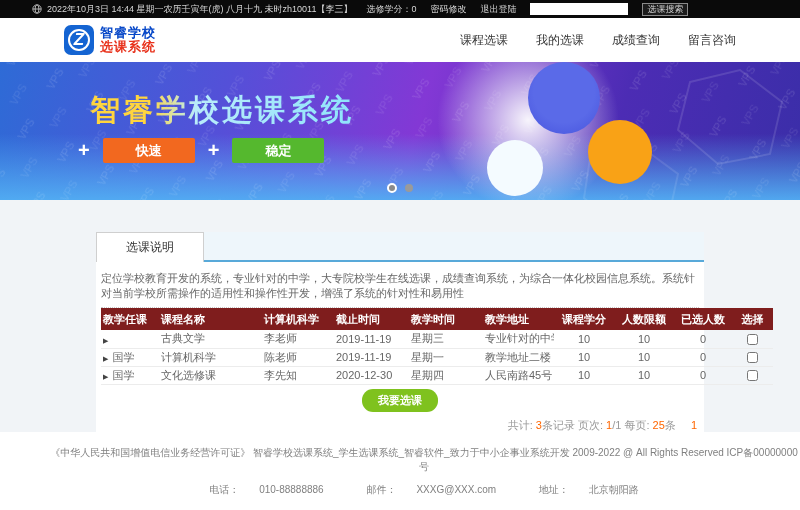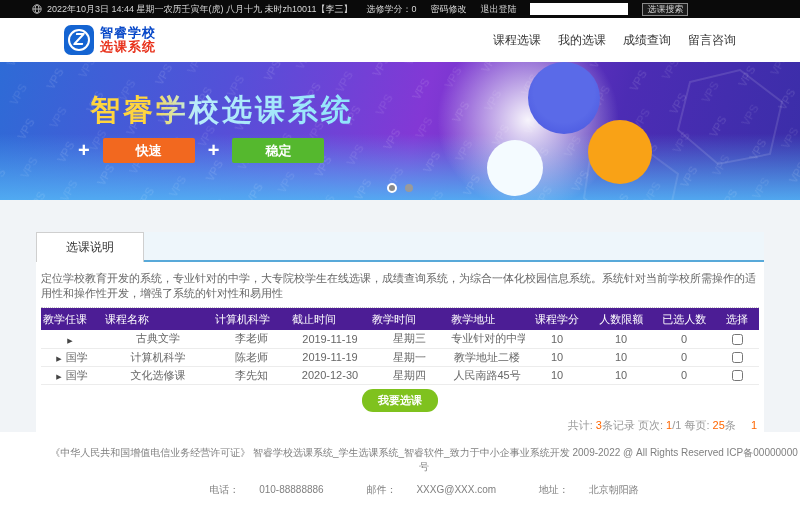--- a/index.html
+++ b/index.html
@@ -21,21 +21,21 @@
   .header { height:44px; background:#fff; display:flex; align-items:center;
     justify-content:space-between; padding:0 64px; }
   .logo { display:flex; align-items:center; gap:6px; cursor:pointer; }
   .logo-z { width:30px; height:30px; background:#1464d2; border-radius:7px; position:relative;
     display:flex; align-items:center; justify-content:center; }
   .logo-z .ring { position:absolute; inset:4px; border:2px solid #fff; border-radius:50%; }
   .logo-z .zch { position:relative; color:#fff; font-weight:bold; font-style:italic; font-size:17px; }
   .logo-text { font-size:13px; font-weight:bold; line-height:14px; letter-spacing:1px; }
   .logo-line1 { color:#0647c8; }
   .logo-line2 { color:#e8321c; }
-  .nav { display:flex; gap:17px; font-size:12px; color:#333; }
+  .nav { display:flex; gap:28px; font-size:12px; color:#333; }
   .nav span { cursor:pointer; }
 
   
   .banner { height:138px; position:relative; overflow:hidden;
     background:
       radial-gradient(circle at 66% 42%, rgba(255,255,255,0.95), rgba(255,255,255,0) 17%),
       linear-gradient(to top, rgba(82,174,243,0.95) 0%, rgba(82,174,243,0) 48%),
       linear-gradient(105deg, #2e6bd6 0%, #5450d8 28%, #8338d5 52%, #4c2cb4 76%, #3a2ea8 100%); }
   .vps-svg { position:absolute; inset:0; width:100%; height:100%; }
   .banner-title { position:absolute; left:90px; top:28px; font-size:30px; font-weight:bold;
@@ -51,36 +51,36 @@
   .c-blue { width:72px; height:72px; left:528px; top:0;
     background:radial-gradient(circle at 50% 42%, #5a6ae8 55%, #4552dd); }
   .c-white { width:56px; height:56px; left:487px; top:78px; background:#f4fbff; }
   .c-orange { width:64px; height:64px; left:588px; top:58px; background:#f9a216; }
   .dots { position:absolute; left:50%; transform:translateX(-50%); bottom:7px; display:flex; gap:8px; }
   .dot { width:8px; height:8px; border-radius:50%; cursor:pointer; }
   .dot-active { background:#8a8a8a; border:2px solid #fff; width:10px; height:10px; margin-top:-1px; }
   .dot-idle { background:#9a9a9a; }
 
   
-  .main { background:#f1f4f7; height:232px; padding:32px 36px 0; }
+  .main { background:#f1f4f7; height:232px; padding:32px 96px 0; }
   .tabstrip { display:flex; height:30px; background:#eef6fb; border-bottom:2px solid #58a9d9; }
   .tab-active { width:108px; background:#fff; border:1px solid #cfcfcf; border-bottom:none;
     margin-bottom:-2px; z-index:1; display:flex; align-items:center; justify-content:center;
     font-size:12px; color:#333; cursor:pointer; box-shadow:0 2px 0 #fff; }
   .card { background:#fff; padding:9px 5px 4px; }
   .intro-head { font-size:11px; font-weight:bold; color:#444; margin-bottom:4px; }
   .intro-body { font-size:11px; color:#666; line-height:15px; }
   .dotted { border-top:1px dotted #c8c8c8; margin:6px 0 0; }
 
   table.courses { width:100%; border-collapse:collapse; font-size:11px; table-layout:fixed; }
-  .courses th { background:#4c1d95; color:#fff; height:22px; font-size:11px; font-weight:normal;
+  .courses th { background:#7f1d1d; color:#fff; height:22px; font-size:11px; font-weight:bold;
     text-align:left; padding:0 2px; white-space:nowrap; }
   .courses th.num, .courses td.num { text-align:center; }
   .courses td { height:18px; border-bottom:1px solid #ececec; color:#666; padding:0 2px;
-    white-space:nowrap; overflow:hidden;text-align:center; }
+    white-space:nowrap; overflow:hidden; }
   .expander { color:#444; font-size:7px; margin-right:4px; cursor:pointer; }
   .courses input[type=checkbox] { width:11px; height:11px; vertical-align:middle; cursor:pointer; }
   .w1{width:58px;} .w2{width:103px;} .w3{width:72px;} .w4{width:75px;} .w5{width:74px;}
   .w6{width:71px;} .w7{width:60px;} .w8{width:60px;} .w9{width:58px;} .w10{width:41px;}
 
   .submit-wrap { text-align:center; margin-top:4px; }
   .submit-btn { background:#7fc21e; color:#fff; border:none; border-radius:11px;
     font-size:11px; font-weight:bold; padding:4px 16px; cursor:pointer; }
   .pagination { text-align:right; font-size:11px; color:#999; padding:6px 2px 8px; }
   .orange { color:#ff6600; }

